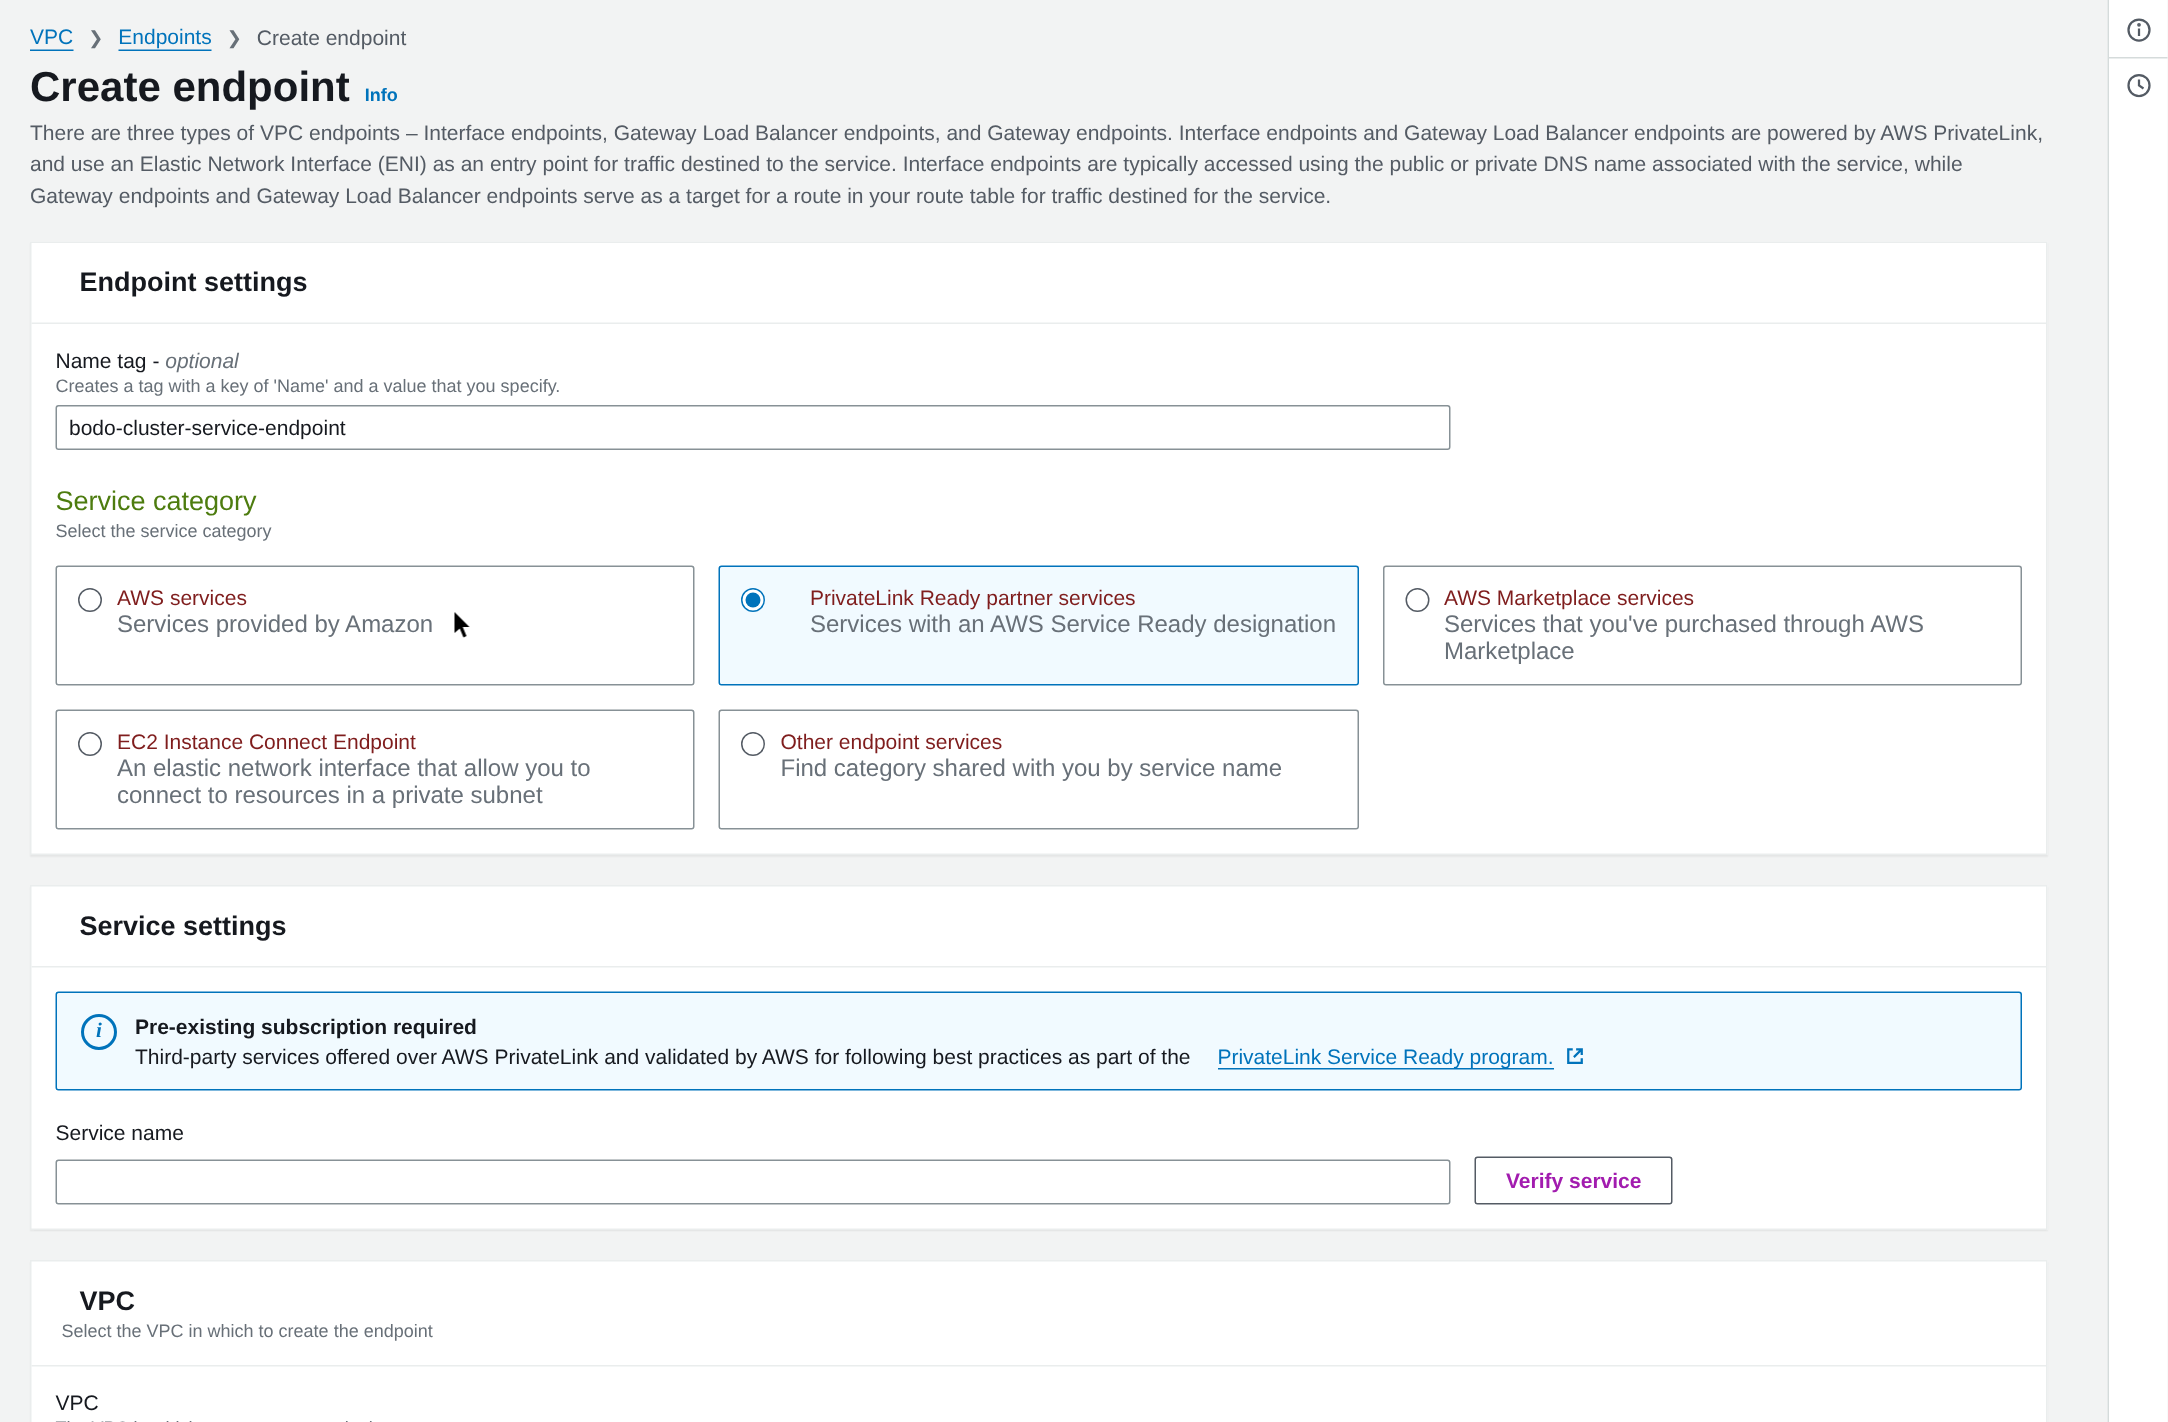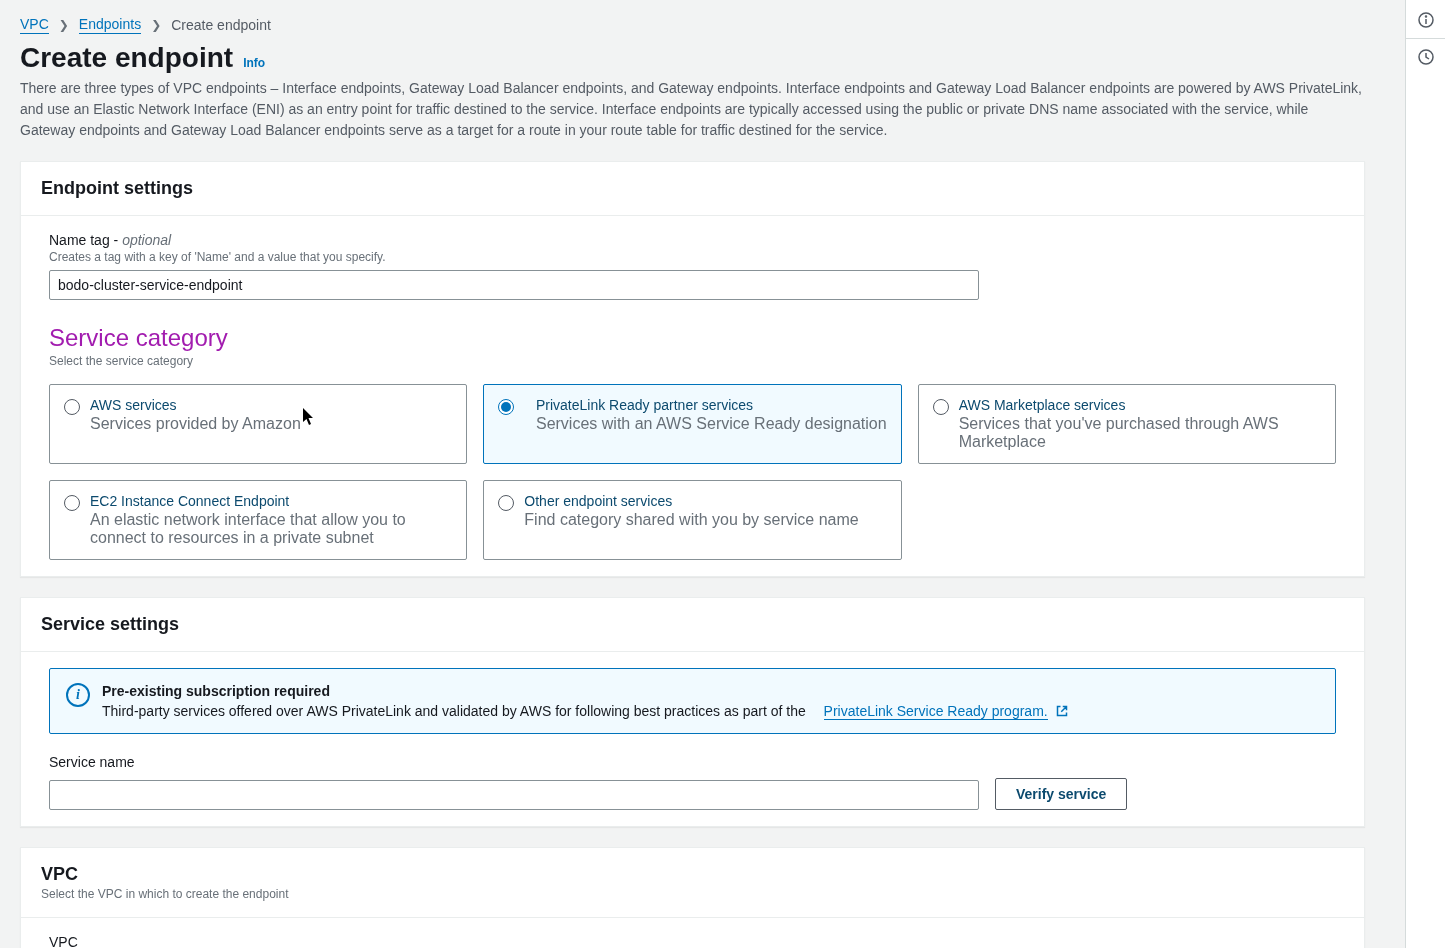--- a/index.html
+++ b/index.html
@@ -69,28 +69,29 @@
   margin-bottom: 20px;
 }
 .panel-header {
   padding: 16px 20px;
   border-bottom: 1px solid #eaeded;
 }
 .panel-header h2 {
   font-size: 18px;
   font-weight: 700;
   color: #16191f;
+  margin-left: 12px;
 }
 .panel-header .sub {
   font-size: 12px;
   color: #687078;
   margin-top: 2px;
 }
 .panel-body {
-  padding: 16px 28px;
+  padding: 16px 16px;
 }
 .field-label {
   font-size: 14px;
   color: #16191f;
   margin-bottom: 2px;
 }
 .field-label .optional {
   font-style: italic;
   color: #687078;
 }
@@ -103,23 +104,23 @@
   width: 930px;
   max-width: 100%;
   padding: 6px 8px;
   border: 1px solid #879196;
   border-radius: 2px;
   font-size: 14px;
   color: #16191f;
   background: #fff;
 }
 .section-subtitle {
-  font-size: 24px;
+  font-size: 18px;
   font-weight: 400;
-  color: #a21caf;
+  color: #4d7c0f;
   margin-top: 24px;
 }
 .section-subhint {
   font-size: 12px;
   color: #687078;
   margin-top: 2px;
   margin-bottom: 16px;
 }
 .radio-grid {
   display: grid;
@@ -156,21 +157,21 @@
 }
 .radio-card.selected .radio-circle::after {
   content: '';
   position: absolute;
   top: 2px; left: 2px; right: 2px; bottom: 2px;
   background: #0073bb;
   border-radius: 50%;
 }
 .radio-title {
   font-size: 14px;
-  color: #0c4a6e;
+  color: #7f1d1d;
 }
 .radio-desc {
   font-size: 16px;
   color: #687078;
   margin-top: 2px;
 }
 .info-alert {
   border: 1px solid #0073bb;
   background: #f1faff;
   border-radius: 2px;
@@ -219,21 +220,21 @@
 }
 .service-row {
   display: flex;
   gap: 16px;
   align-items: flex-end;
 }
 .btn {
   padding: 6px 20px;
   border: 1px solid #545b64;
   background: #fff;
-  color: #0c4a6e;
+  color: #a21caf;
   font-weight: 700;
   font-size: 14px;
   border-radius: 2px;
   cursor: pointer;
   height: 32px;
 }
 .right-rail {
   width: 40px;
   background: #fff;
   border-left: 1px solid #d5dbdb;

